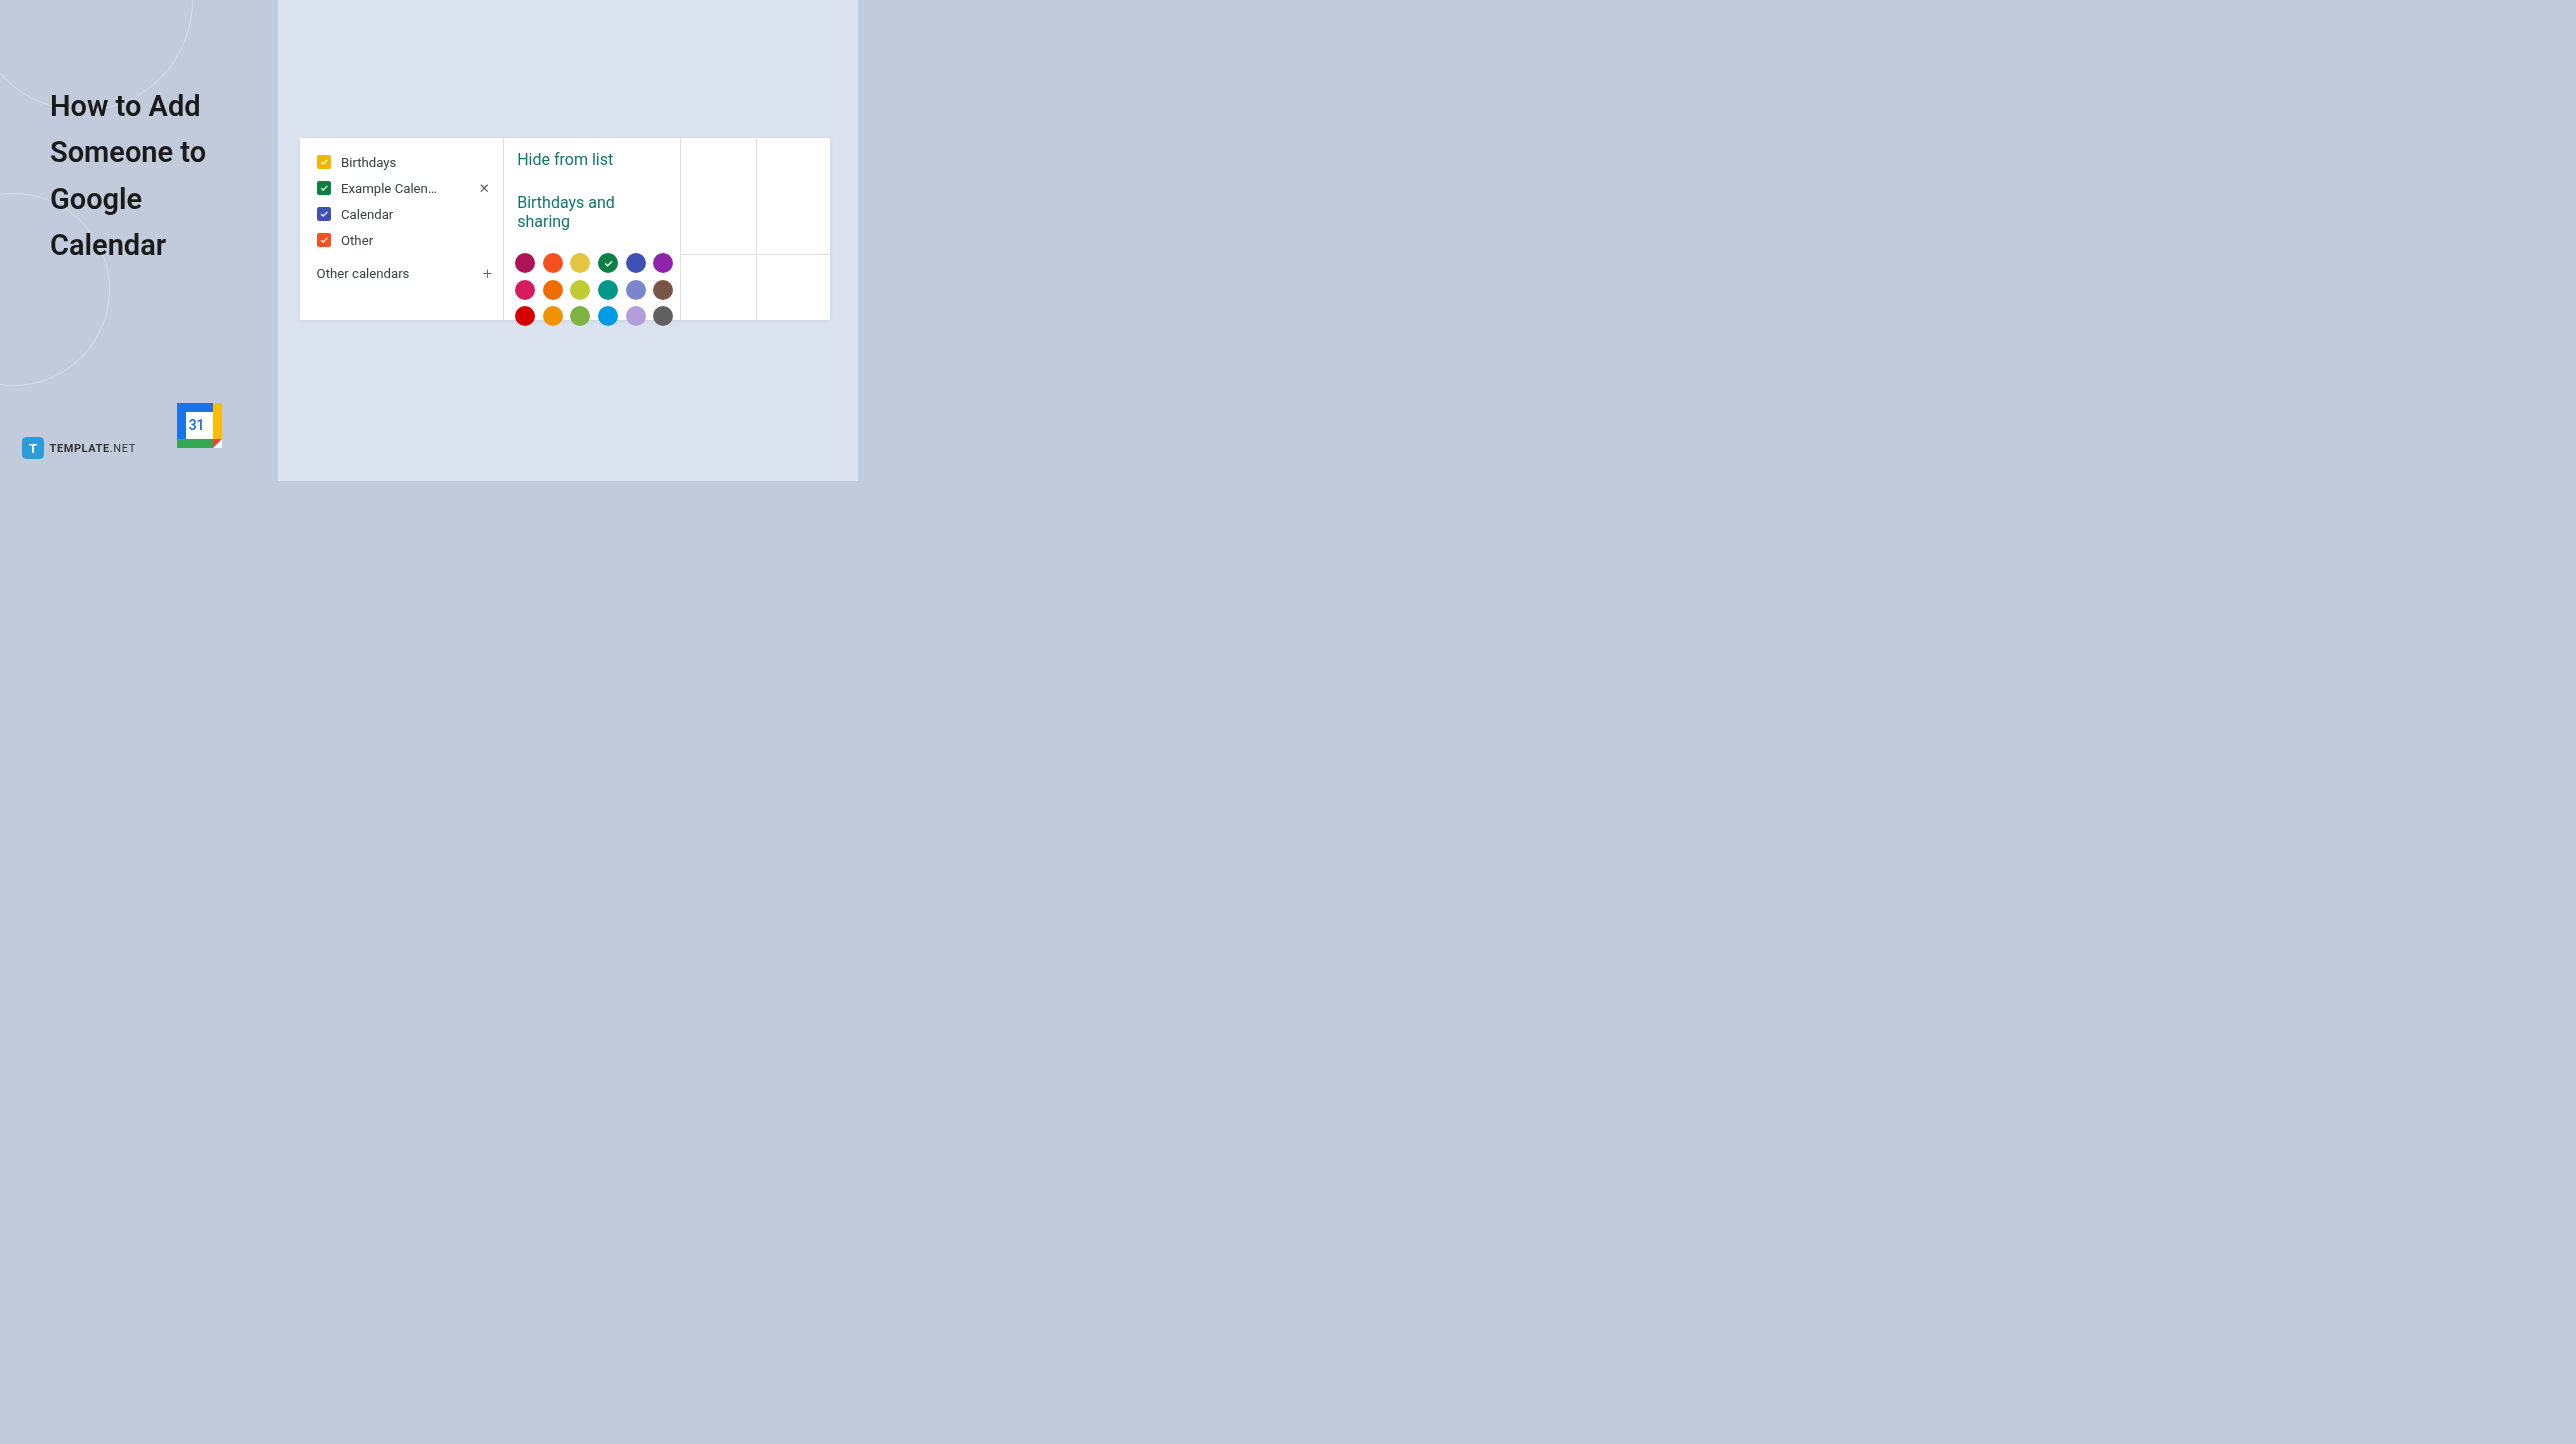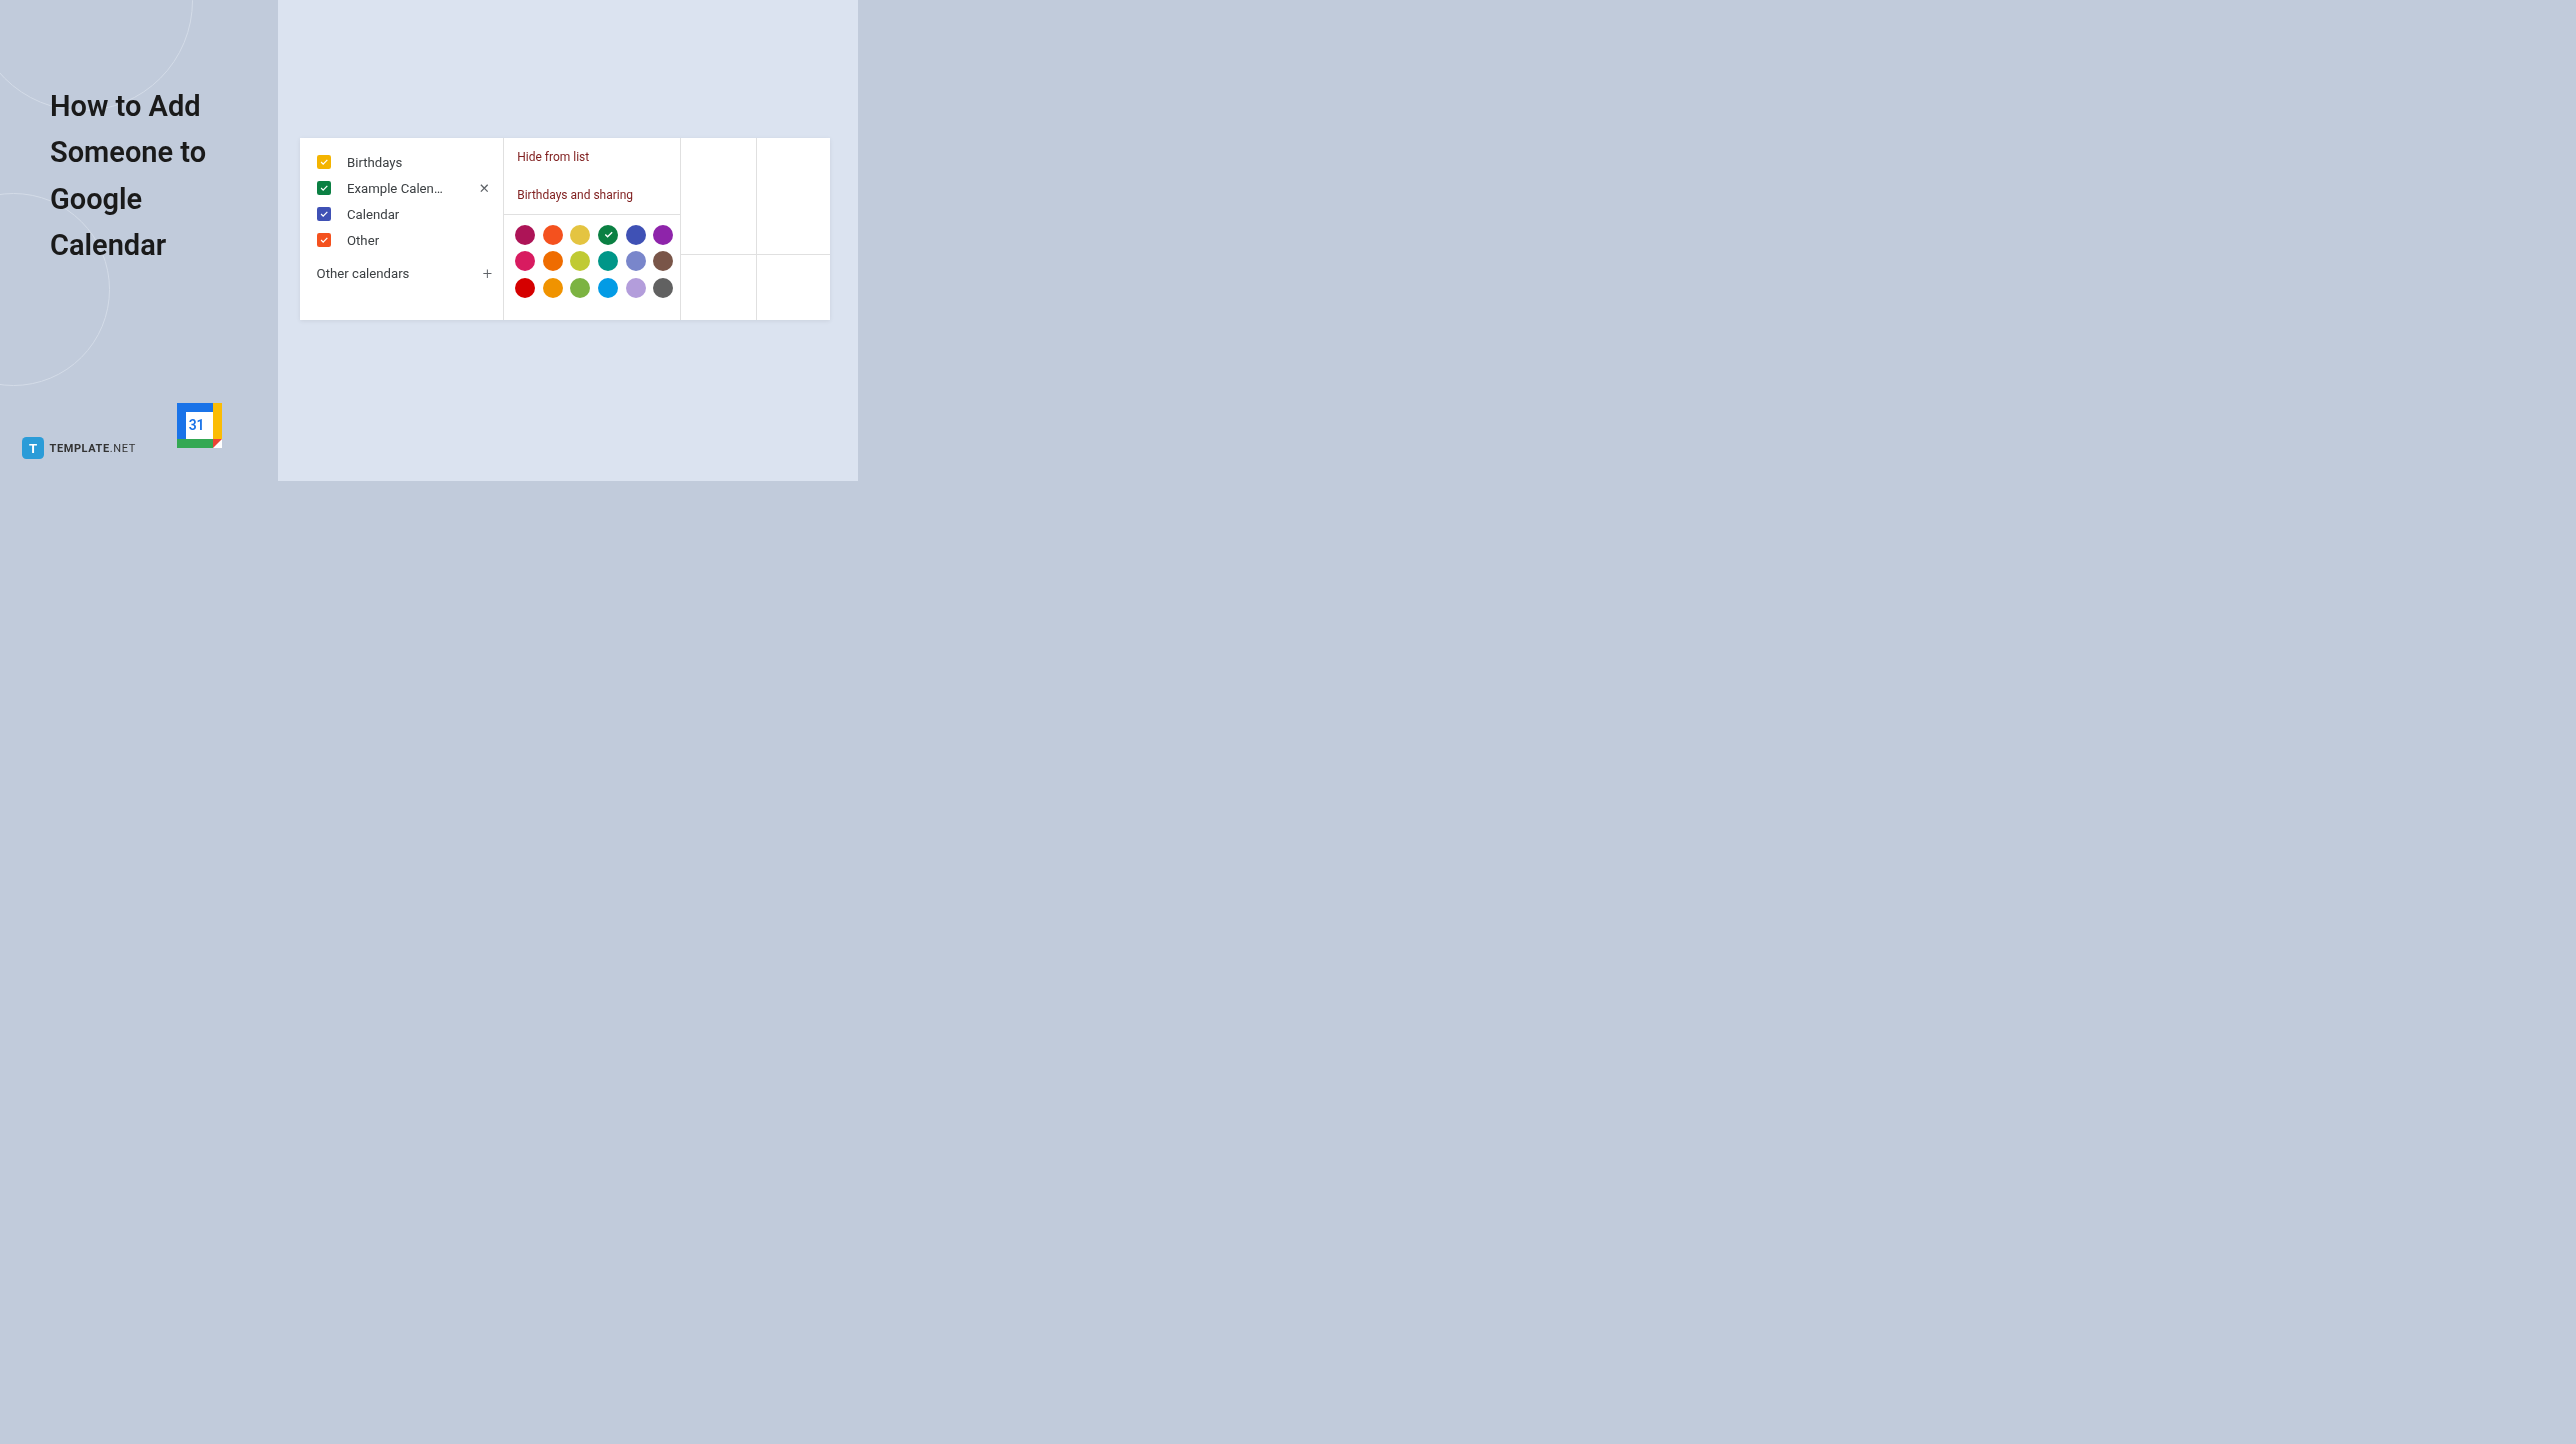--- a/index.html
+++ b/index.html
@@ -90,21 +90,21 @@
       box-shadow: 0 1.1px 4.4px rgba(0,0,0,0.08);
     }
     .cal-list {
       width: 204px;
       padding: 11px 11px 11px 16.6px;
       border-right: 0.6px solid #e0e0e0;
     }
     .cal-item {
       display: flex;
       align-items: center;
-      gap: 16px;
+      gap: 10px;
       padding: 5.5px 0;
       font-size: 13.2px;
       color: #3c4043;
     }
     .checkbox {
       width: 14.4px;
       height: 14.4px;
       border-radius: 2.2px;
       display: flex;
       align-items: center;
@@ -132,22 +132,22 @@
       font-weight: 300;
     }
     .context-menu {
       width: 177px;
       border-right: 0.6px solid #e0e0e0;
       display: flex;
       flex-direction: column;
     }
     .menu-item {
       padding: 12px 13.2px;
-      font-size: 12px;
-      color: #7f1d1d;
+      font-size: 16px;
+      color: #0f766e;
     }
     .menu-divider {
       height: 0.6px;
       background: #e0e0e0;
     }
     .color-grid {
       padding: 10px 11px;
       display: grid;
       grid-template-columns: repeat(6, 20px);
       gap: 6.6px 7.7px;

